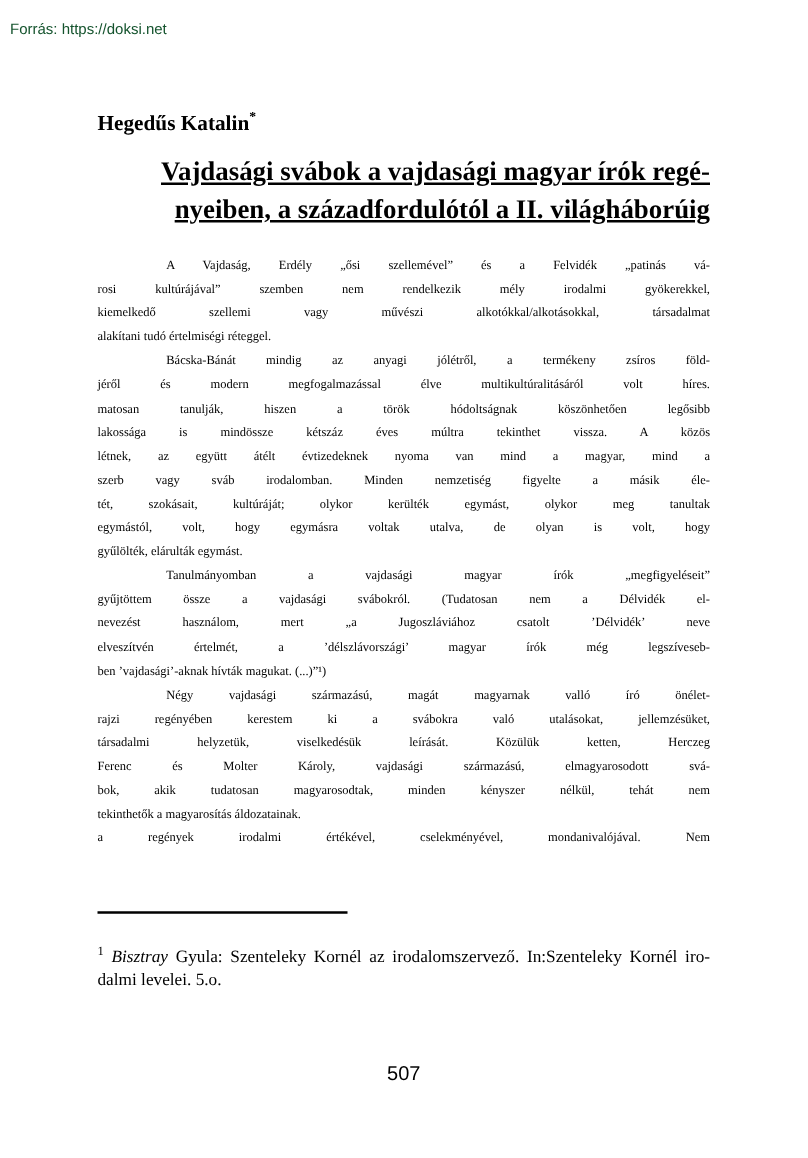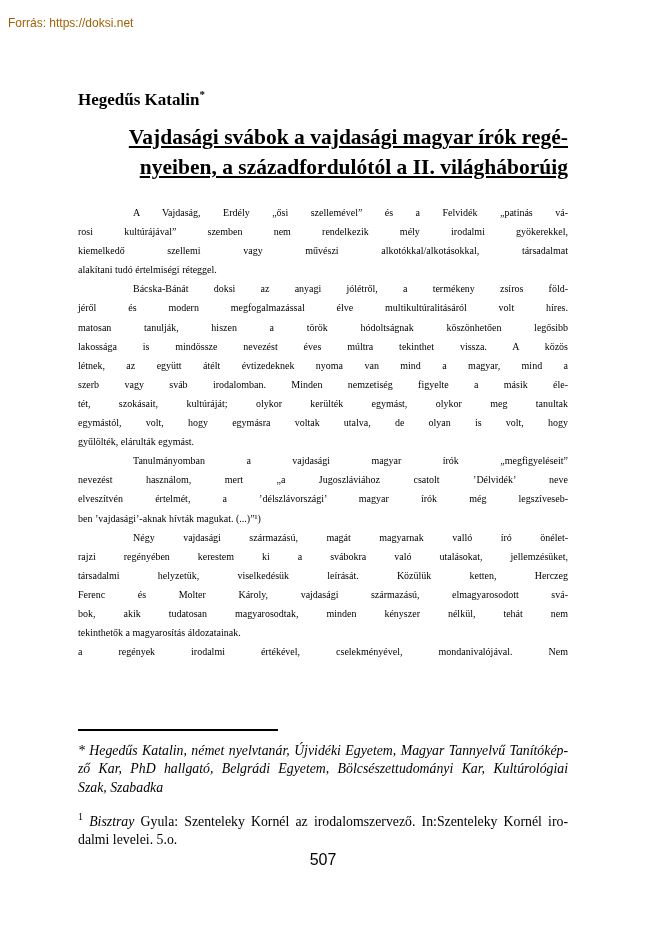--- a/index.html
+++ b/index.html
@@ -7,21 +7,21 @@
     width: 646px; height: 926px;
     background: #ffffff;
     position: relative;
     font-family: "Liberation Serif", serif;
     color: #000000;
     overflow: hidden;
   }
   .source-header {
     position: absolute; left: 8px; top: 16px;
     font-family: "Liberation Sans", sans-serif;
-    font-size: 12px; color: #a16207;
+    font-size: 12px; color: #14532d;
   }
   .author {
     position: absolute; left: 78px; top: 88px;
     font-size: 17px; font-weight: bold;
   }
   .author .marker {
     font-size: 11px; vertical-align: super; font-weight: bold;
   }
   .title {
     position: absolute; left: 78px; top: 122px; width: 490px;
@@ -78,41 +78,42 @@
 <div class="body-text">
 
     <div class="bodyline ind jst">A Vajdaság, Erdély „ősi szellemével” és a Felvidék „patinás vá-</div>
 
     <div class="bodyline jst">rosi kultúrájával” szemben nem rendelkezik mély irodalmi gyökerekkel,</div>
 
     <div class="bodyline jst">kiemelkedő szellemi vagy művészi alkotókkal/alkotásokkal, társadalmat</div>
 
     <div class="bodyline">alakítani tudó értelmiségi réteggel.</div>
 
-    <div class="bodyline ind jst">Bácska-Bánát doksi az anyagi jólétről, a termékeny zsíros föld-</div>
+    <div class="bodyline ind jst">Bácska-Bánát mindig az anyagi jólétről, a termékeny zsíros föld-</div>
 
     <div class="bodyline jst">jéről és modern megfogalmazással élve multikultúralitásáról volt híres.</div>
 
 
     <div class="bodyline jst">matosan tanulják, hiszen a török hódoltságnak köszönhetően legősibb</div>
 
-    <div class="bodyline jst">lakossága is mindössze nevezést éves múltra tekinthet vissza. A közös</div>
+    <div class="bodyline jst">lakossága is mindössze kétszáz éves múltra tekinthet vissza. A közös</div>
 
     <div class="bodyline jst">létnek, az együtt átélt évtizedeknek nyoma van mind a magyar, mind a</div>
 
     <div class="bodyline jst">szerb vagy sváb irodalomban. Minden nemzetiség figyelte a másik éle-</div>
 
     <div class="bodyline jst">tét, szokásait, kultúráját; olykor kerülték egymást, olykor meg tanultak</div>
 
     <div class="bodyline jst">egymástól, volt, hogy egymásra voltak utalva, de olyan is volt, hogy</div>
 
     <div class="bodyline">gyűlölték, elárulták egymást.</div>
 
     <div class="bodyline ind jst">Tanulmányomban a vajdasági magyar írók „megfigyeléseit”</div>
 
+    <div class="bodyline jst">gyűjtöttem össze a vajdasági svábokról. (Tudatosan nem a Délvidék el-</div>
 
     <div class="bodyline jst">nevezést használom, mert „a Jugoszláviához csatolt ’Délvidék’ neve</div>
 
     <div class="bodyline jst">elveszítvén értelmét, a ’délszlávországi’ magyar írók még legszíveseb-</div>
 
     <div class="bodyline">ben ’vajdasági’-aknak hívták magukat. (...)”¹)</div>
 
     <div class="bodyline ind jst">Négy vajdasági származású, magát magyarnak valló író önélet-</div>
 
     <div class="bodyline jst">rajzi regényében kerestem ki a svábokra való utalásokat, jellemzésüket,</div>
@@ -125,28 +126,20 @@
 
     <div class="bodyline">tekinthetők a magyarosítás áldozatainak.</div>
 
 
     <div class="bodyline jst">a regények irodalmi értékével, cselekményével, mondanivalójával. Nem</div>
   </div>
 
 <div class="fn-rule"></div>
 
 <div class="footnotes">
-  <div class="fn-author">
-
-      <div class="fnline jst">* Hegedűs Katalin, német nyelvtanár, Újvidéki Egyetem, Magyar Tannyelvű Tanítókép-</div>
-
-      <div class="fnline jst">ző Kar, PhD hallgató, Belgrádi Egyetem, Bölcsészettudományi Kar, Kultúrológiai</div>
-
-      <div class="fnline">Szak, Szabadka</div>
-    </div>
   <div class="fn-1">
     <div class="fnline jst">
       <span class="fnsup">1</span>
       <span class="italic">Bisztray</span><span> Gyula: Szenteleky Kornél az irodalomszervező. In:Szenteleky Kornél iro-</span>
     </div>
     <div class="fnline">dalmi levelei. 5.o.</div>
   </div>
 </div>
 
 <div class="page-number">507</div>

